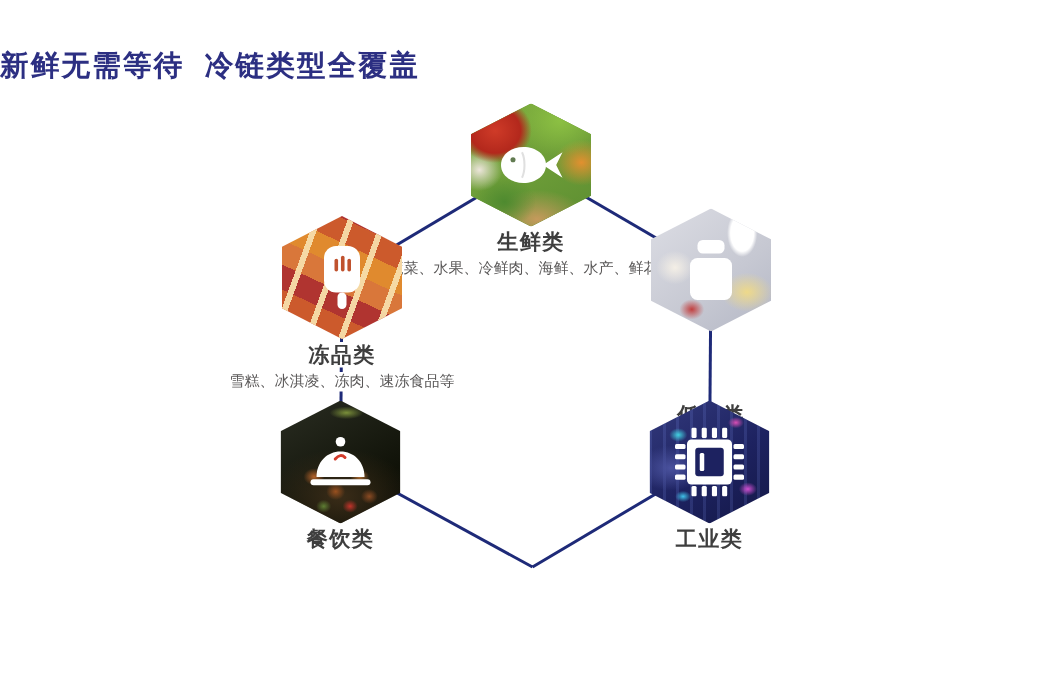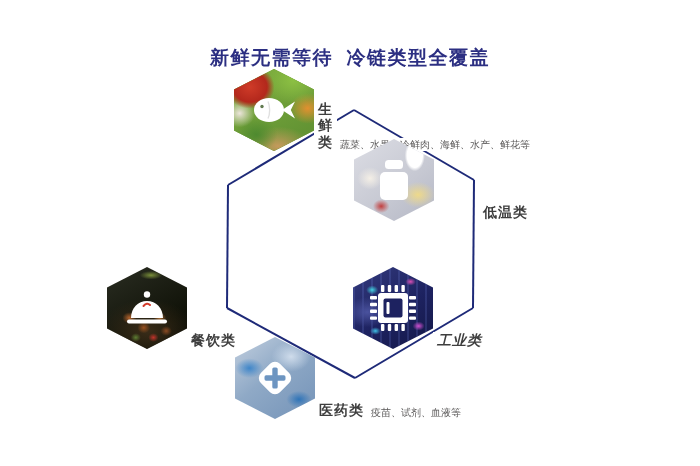--- a/index.html
+++ b/index.html
@@ -6,32 +6,32 @@
   body{
     width:700px;height:466px;
     background:#ffffff;
     font-family:"Liberation Sans","DejaVu Sans",sans-serif;
     overflow:hidden;
   }
   .canvas{
     position:relative;width:700px;height:466px;background:#fff;
   }
   .title{
-    position:absolute;top:45px;left:0;width:100%;
-    text-align:center;
+    position:absolute;top:31px;left:0;width:100%;
+    text-align:left;
     font-size:19px;font-weight:bold;color:#2c2f82;
     letter-spacing:1.5px;white-space:pre;
     z-index:3;
   }
   .links{
     position:absolute;left:0;top:0;z-index:1;
   }
   .node{
     position:absolute;width:240px;
-    display:flex;flex-direction:row;align-items:flex-end;
+    display:flex;flex-direction:column;align-items:center;
     z-index:2;
   }
   .hex{
     width:80px;height:82px;
     clip-path:polygon(50% 0%,100% 25%,100% 75%,50% 100%,0% 75%,0% 25%);
     display:flex;align-items:center;justify-content:center;
     position:relative;
     flex:0 0 auto;
   }
   .icon{display:block;}
@@ -124,20 +124,35 @@
         <path d="M33 17c0 7-6.8 12-15 12S3 24 3 17 9.8 5 18 5s15 5 15 12z" fill="#ffffff"></path>
         <path d="M31 17l13-8.5-4.2 8.5 4.2 8.5z" fill="#ffffff"></path>
         <circle cx="11" cy="13.5" r="1.7" fill="rgba(70,100,50,0.85)"></circle>
         <path d="M17 8.5c2.2 4.5 2.2 12.5 0 17" stroke="rgba(0,0,0,0.12)" stroke-width="1.4" fill="none"></path>
       </svg>
     </div>
     <div class="cat-label">生鲜类</div>
     <div class="cat-sub">蔬菜、水果、冷鲜肉、海鲜、水产、鲜花等</div>
   </div>
 
+  <div class="node" style="left:108px;top:144px;">
+    <div class="hex hex-frozen">
+      <svg class="icon" width="34" height="46" viewBox="0 0 34 46">
+        <rect x="5" y="2" width="24" height="31" rx="8" fill="#ffffff"></rect>
+        <g fill="#c0522e">
+          <rect x="12" y="10.5" width="2.4" height="8.5" rx="1.2"></rect>
+          <rect x="16.3" y="8.5" width="2.4" height="10.5" rx="1.2"></rect>
+          <rect x="20.6" y="10.5" width="2.4" height="8.5" rx="1.2"></rect>
+        </g>
+        <rect x="14" y="33" width="6" height="11" rx="3" fill="#ffffff"></rect>
+      </svg>
+    </div>
+    <div class="cat-label">冻品类</div>
+    <div class="cat-sub">雪糕、冰淇凌、冻肉、速冻食品等</div>
+  </div>
 
   <div class="node" style="left:354px;top:139px;gap:45px;">
     <div class="hex hex-lowtemp">
       <svg class="icon" width="40" height="42" viewBox="0 0 40 42">
         <rect x="11" y="1" width="18" height="9" rx="3.5" fill="#ffffff"></rect>
         <rect x="6" y="13" width="28" height="28" rx="5" fill="#ffffff"></rect>
       </svg>
     </div>
     <div class="cat-label">低温类</div>
   </div>
@@ -147,21 +162,21 @@
       <svg class="icon" width="46" height="36" viewBox="0 0 46 36">
         <circle cx="23" cy="4.5" r="3.2" fill="#ffffff"></circle>
         <path d="M7 28c0-10 7-17 16-17s16 7 16 17z" fill="#ffffff"></path>
         <path d="M19.5 16q3.5-4 6.5-1" stroke="#d23b2b" stroke-width="2" fill="none" stroke-linecap="round"></path>
         <rect x="3" y="29.5" width="40" height="4" rx="2" fill="#ffffff"></rect>
       </svg>
     </div>
     <div class="cat-label">餐饮类</div>
   </div>
 
-  <div class="node" style="left:353px;top:267px;font-style:italic;">
+  <div class="node" style="left:353px;top:267px;">
     <div class="hex hex-industrial">
       <svg class="icon" width="46" height="46" viewBox="0 0 46 46">
         <g fill="#ffffff">
           <rect x="11" y="0" width="3.4" height="7" rx="1"></rect>
           <rect x="17.8" y="0" width="3.4" height="7" rx="1"></rect>
           <rect x="24.6" y="0" width="3.4" height="7" rx="1"></rect>
           <rect x="31.4" y="0" width="3.4" height="7" rx="1"></rect>
           <rect x="11" y="39" width="3.4" height="7" rx="1"></rect>
           <rect x="17.8" y="39" width="3.4" height="7" rx="1"></rect>
           <rect x="24.6" y="39" width="3.4" height="7" rx="1"></rect>
@@ -176,27 +191,14 @@
           <rect x="39" y="31.4" width="7" height="3.4" rx="1"></rect>
         </g>
         <rect x="8" y="8" width="30" height="30" rx="3" fill="#ffffff"></rect>
         <rect x="13.5" y="13.5" width="19" height="19" rx="2" fill="#1d2260"></rect>
         <rect x="16.5" y="17" width="3" height="12" rx="1" fill="#ffffff"></rect>
       </svg>
     </div>
     <div class="cat-label">工业类</div>
   </div>
 
-  <div class="node" style="left:235px;top:337px;">
-    <div class="hex hex-medical">
-      <svg class="icon" width="46" height="46" viewBox="0 0 46 46">
-        <rect x="9.5" y="9.5" width="27" height="27" rx="7" fill="#ffffff" transform="rotate(45 23 23)"></rect>
-        <g fill="#6d95c1">
-          <rect x="20.3" y="12.5" width="5.4" height="21" rx="1.6"></rect>
-          <rect x="12.5" y="20.3" width="21" height="5.4" rx="1.6"></rect>
-        </g>
-      </svg>
-    </div>
-    <div class="cat-label">医药类</div>
-    <div class="cat-sub">疫苗、试剂、血液等</div>
-  </div>
 
 </div>
 
 </body></html>

